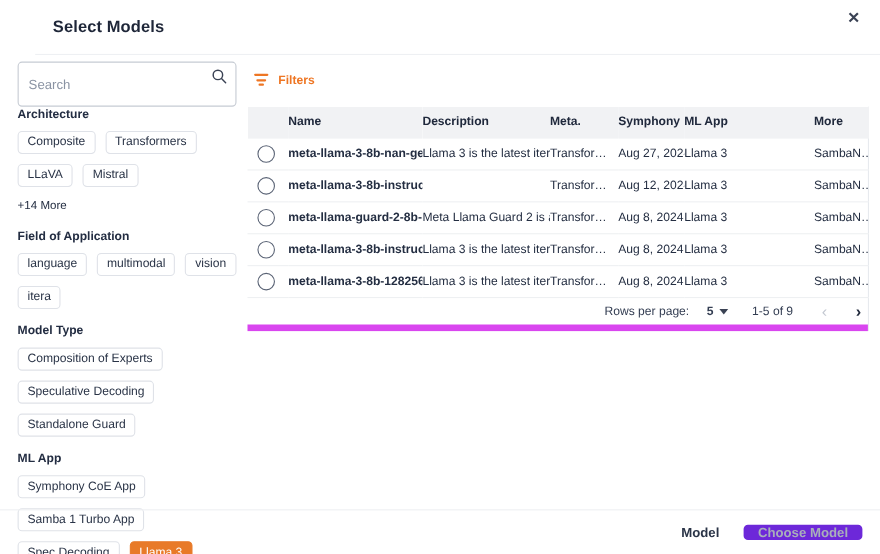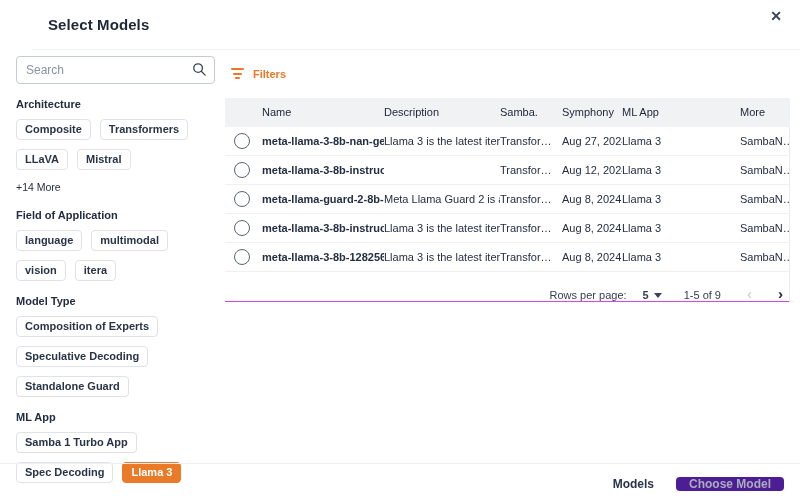--- a/index.html
+++ b/index.html
@@ -18,33 +18,33 @@
   .dlg-title { font-size: 15px; font-weight: 700; color: #1E2638; letter-spacing: .1px; }
   .dlg-close {
     position: absolute; right: 14px; top: 6px; width: 20px; height: 20px;
     display: flex; align-items: center; justify-content: center;
     font-size: 14px; font-weight: 600; color: #3A4254; cursor: pointer; background: none; border: none;
   }
   
   .sidebar { position: absolute; left: 16px; top: 56px; width: 199px; }
   .search-wrap { position: relative; width: 100%; height: 28px; margin-bottom: 14px; }
   .search-input {
-    width: 100%; height: 28px; border: 1px solid #C6CBD3; border-radius: 4px;
+    width: 100%; height: 41px; border: 1px solid #C6CBD3; border-radius: 4px;
     padding: 0 28px 0 9px; font-size: 12px; color: #242E42; outline: none;
     font-family: "Liberation Sans", sans-serif;
   }
   .search-input::placeholder { color: #8A93A3; }
   .search-icon { position: absolute; right: 8px; top: 6px; width: 15px; height: 15px; }
   .filter-group { margin-bottom: 6px; }
   .group-label { font-size: 11px; font-weight: 700; color: #232D42; margin: 14px 0 9px; }
   .chips { display: flex; flex-wrap: wrap; gap: 9px 9px; }
   .chip {
     border: 1px solid #DFE2E8; background: #fff; border-radius: 4px;
     font-size: 11px; color: #2A3447; padding: 3px 8px; line-height: 13px;
-    cursor: pointer; font-family: "Liberation Sans", sans-serif; white-space: nowrap; font-weight: bold;
+    cursor: pointer; font-family: "Liberation Sans", sans-serif; white-space: nowrap;
   }
   .chip--filled { background: #E87A28; border-color: #E87A28; color: #fff; }
   .more-link { font-size: 10.5px; color: #242E42; margin-top: 11px; cursor: pointer; display: inline-block; text-align: right; }
   
   .content { position: absolute; left: 225px; top: 56px; width: 565px; }
   .filters-btn {
     display: inline-flex; align-items: center; gap: 9px; color: #EE7624;
     font-size: 11px; font-weight: 700; background: none; border: none; cursor: pointer;
     padding: 4px 6px 4px 4px; margin: 4px 0 14px 2px; font-family: "Liberation Sans", sans-serif;
   }
@@ -55,36 +55,36 @@
   .model-table { width: 565px; border-collapse: collapse; table-layout: fixed; font-size: 11px; }
   .model-table col.c-radio { width: 37px; }
   .model-table col.c-name { width: 122px; }
   .model-table col.c-desc { width: 116px; }
   .model-table col.c-arch { width: 62px; }
   .model-table col.c-date { width: 60px; }
   .model-table col.c-app  { width: 118px; }
   .model-table col.c-owner{ width: 50px; }
   .model-table thead th {
     background: #F1F2F4; height: 29px; text-align: left; font-size: 11px;
-    font-weight: 400; color: #20293C; padding: 0 6px 0 0; white-space: nowrap; overflow: hidden;
+    font-weight: 700; color: #20293C; padding: 0 6px 0 0; white-space: nowrap; overflow: hidden;
   }
   .model-table tbody td {
     height: 29px; border-bottom: 1px solid #EEF0F2; padding: 0 6px 0 0;
     white-space: nowrap; overflow: hidden; text-overflow: clip; color: #242E42;
   }
   .cell-name { font-weight: 700; color: #20293C; }
   .radio {
     width: 16px; height: 16px; border: 1.5px solid #5A6375; border-radius: 50%;
     background: #fff; display: inline-block; vertical-align: middle; margin-left: 9px; cursor: pointer;
   }
   .table-wrap { border-right: 1px solid #E7EAEE; }
   
   .pagination {
-    height: 30px; display: flex; align-items: flex-end; justify-content: flex-end;
-    gap: 22px; font-size: 11px; color: #333D52; border-bottom: 1px solid #d946ef; padding-right: 6px;
+    height: 30px; display: flex; align-items: center; justify-content: flex-end;
+    gap: 22px; font-size: 11px; color: #333D52; border-bottom: 6px solid #d946ef; padding-right: 6px;
   }
   .rpp { display: flex; align-items: center; gap: 16px; }
   .rpp-value { display: inline-flex; align-items: center; gap: 5px; font-weight: 600; cursor: pointer; }
   .caret-down {
     width: 0; height: 0; border-left: 4px solid transparent; border-right: 4px solid transparent;
     border-top: 5px solid #3A4254; display: inline-block;
   }
   .page-nav { display: flex; gap: 26px; margin-left: 4px; }
   .nav-btn { background: none; border: none; font-size: 15px; line-height: 1; cursor: pointer; font-family: "Liberation Sans", sans-serif; }
   .nav-prev { color: #C3C8D1; }
@@ -93,21 +93,21 @@
   .dlg-footer {
     position: absolute; left: 0; right: 0; bottom: 0; height: 41px;
     border-top: 1px solid #EEF0F3; display: flex; align-items: center;
     justify-content: flex-end; gap: 22px; padding: 0 16px;
   }
   .btn-cancel {
     background: none; border: none; font-size: 12px; font-weight: 700; color: #2A3447;
     cursor: pointer; font-family: "Liberation Sans", sans-serif;
   }
   .btn-choose {
-    background: #4c1d95; border: none; border-radius: 4px; color: #A9AFBA;
+    background: #6d28d9; border: none; border-radius: 4px; color: #A9AFBA;
     font-size: 12px; font-weight: 600; padding: 0 13px; cursor: not-allowed;
     font-family: "Liberation Sans", sans-serif;
   }
 </style>
 </head>
 <body>
 
 <div class="dialog">
 
   <div class="dlg-header">
@@ -152,20 +152,21 @@
       <div class="chips">
         <button class="chip">Composition of Experts</button>
         <button class="chip">Speculative Decoding</button>
         <button class="chip">Standalone Guard</button>
       </div>
     </div>
 
     <div class="filter-group">
       <div class="group-label">ML App</div>
       <div class="chips">
+        <button class="chip">Symphony CoE App</button>
         <button class="chip">Samba 1 Turbo App</button>
         <button class="chip">Spec Decoding</button>
         <button class="chip chip--filled">Llama 3</button>
       </div>
 
     </div>
 
   </div>
 
   <div class="content">
@@ -187,21 +188,21 @@
             <col class="c-arch">
             <col class="c-date">
             <col class="c-app">
             <col class="c-owner">
         </colgroup>
         <thead>
           <tr>
             <th></th>
             <th>Name</th>
             <th>Description</th>
-            <th>Samba.</th>
+            <th>Meta.</th>
             <th>Symphony</th>
             <th>ML App</th>
             <th>More</th>
           </tr>
         </thead>
         <tbody>
           <tr>
             <td><span class="radio"></span></td>
             <td class="cell-name">meta-llama-3-8b-nan-ge…</td>
             <td>Llama 3 is the latest itera…</td>
@@ -260,17 +261,17 @@
         <span>1-5 of 9</span>
         <span class="page-nav">
           <button class="nav-btn nav-prev">‹</button>
           <button class="nav-btn nav-next">›</button>
         </span>
       </div>
     </div>
   </div>
 
   <div class="dlg-footer">
-    <button class="btn-cancel">Models</button>
+    <button class="btn-cancel">Model</button>
     <button class="btn-choose" disabled="">Choose Model</button>
   </div>
 
 </div>
 
 </body></html>

